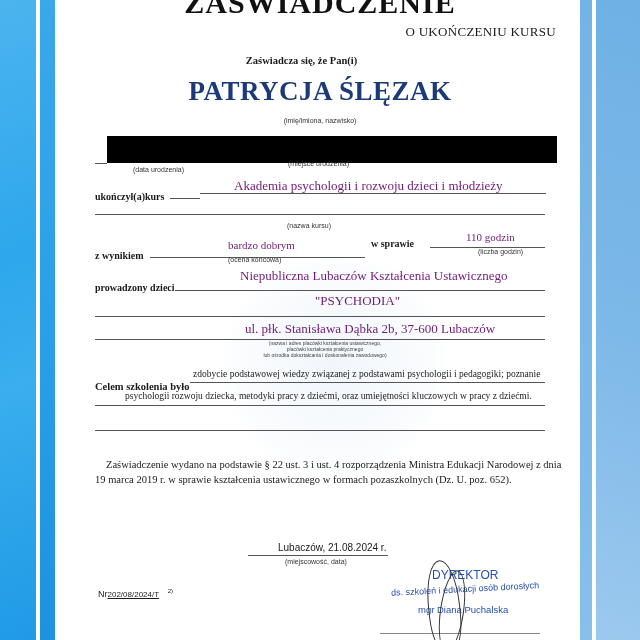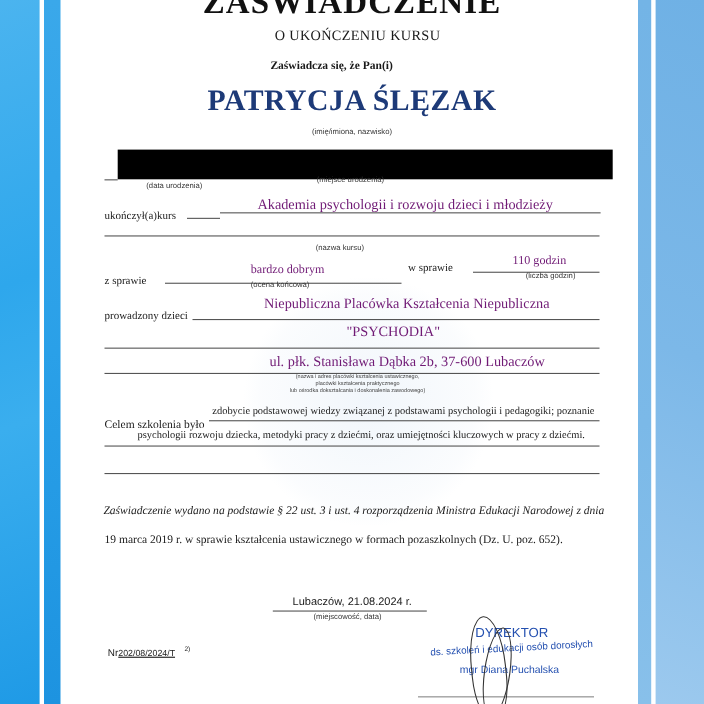--- a/index.html
+++ b/index.html
@@ -28,30 +28,30 @@
   .watermark {
     position: absolute; left: 220px; top: 250px; width: 230px; height: 230px;
     border-radius: 50%;
     background: radial-gradient(circle, rgba(200,220,240,0.25) 0%, rgba(220,232,245,0.12) 60%, rgba(255,255,255,0) 70%);
   }
   .abs { position: absolute; white-space: nowrap; }
   .title {
     left: 0; width: 640px; text-align: center; top: -14px;
     font-size: 30px; font-weight: bold; letter-spacing: 1px; color: #111;
   }
-  .subtitle { left: 0; width: 556px; text-align: center; top: 24px; font-size: 13px; letter-spacing: 0.3px; padding-left: 47px; }
+  .subtitle { left: 0; width: 556px; text-align: right; top: 24px; font-size: 13px; letter-spacing: 0.3px; }
   .intro { left: 0; width: 603px; text-align: center; top: 55px; font-size: 10.5px; font-weight: bold; }
   .name {
     left: 0; width: 640px; text-align: center; top: 76px;
     font-size: 27px; font-weight: bold; color: #1d3a78; font-variant: small-caps; letter-spacing: 0.5px;
   }
   .caption { font-family: "Liberation Sans", "DejaVu Sans", sans-serif; font-size: 7px; color: #333; }
   .redact { position: absolute; left: 107px; top: 136px; width: 450px; height: 27px; background: #000; }
   .line { position: absolute; height: 1px; background: #555; }
-  .label { font-size: 10px; font-weight: normal; }
+  .label { font-size: 10px; font-weight: bold; }
   .value { font-size: 13px; color: #701a75; }
   .value-sm { font-size: 11px; }
   .tiny { font-family: "Liberation Sans", "DejaVu Sans", sans-serif; font-size: 5px; color: #444; text-align: center; line-height: 6px; }
   .legal { font-size: 10.5px; line-height: 16px; }
   .sig { font-family: "Liberation Sans", "DejaVu Sans", sans-serif; color: #2450b0; }
   .sig-title { font-size: 12px; }
   .sig-sub { font-size: 9px; }
   .sig-name { font-size: 9.5px; }
   .scribble {
     position: absolute; left: 428px; top: 560px; width: 30px; height: 90px;
@@ -82,53 +82,53 @@
 <div class="abs caption" style="left:133px;top:166px;">(data urodzenia)</div>
 <div class="abs caption" style="left:288px;top:160px;">(miejsce urodzenia)</div>
 
 <div class="abs label" style="left:95px;top:191px;">ukończył(a)kurs</div>
 <div class="line" style="left:170px;top:198px;width:30px;"></div>
 <div class="abs value" style="left:234px;top:178px;">Akademia psychologii i rozwoju dzieci i młodzieży</div>
 <div class="line" style="left:200px;top:193px;width:346px;"></div>
 <div class="line" style="left:95px;top:214px;width:450px;"></div>
 <div class="abs caption" style="left:287px;top:222px;">(nazwa kursu)</div>
 
-<div class="abs label" style="left:95px;top:250px;">z sprawie</div>
+<div class="abs label" style="left:95px;top:250px;">z wynikiem</div>
 <div class="line" style="left:150px;top:257px;width:215px;"></div>
 <div class="abs value value-sm" style="left:228px;top:239px;text-align:center;">bardzo dobrym</div>
 <div class="abs caption" style="left:228px;top:256px;">(ocena końcowa)</div>
 <div class="abs label" style="left:371px;top:238px;">w sprawie</div>
 <div class="line" style="left:430px;top:247px;width:115px;"></div>
 <div class="abs value value-sm" style="left:466px;top:231px;">110 godzin</div>
 <div class="abs caption" style="left:478px;top:248px;">(liczba godzin)</div>
 
 <div class="abs label" style="left:95px;top:282px;">prowadzony dzieci</div>
 <div class="line" style="left:175px;top:290px;width:370px;"></div>
-<div class="abs value" style="left:240px;top:268px;">Niepubliczna Placówka Kształcenia Niepubliczna</div>
+<div class="abs value" style="left:240px;top:268px;">Niepubliczna Lubaczów Kształcenia Ustawicznego</div>
 <div class="abs value" style="left:315px;top:293px;">"PSYCHODIA"</div>
 <div class="line" style="left:95px;top:316px;width:450px;"></div>
 <div class="abs value" style="left:245px;top:321px;">ul. płk. Stanisława Dąbka 2b, 37-600 Lubaczów</div>
 <div class="line" style="left:95px;top:339px;width:450px;"></div>
 <div class="abs tiny" style="left:250px;width:150px;top:340px;">
   <div>(nazwa i adres placówki kształcenia ustawicznego,</div>
   <div>placówki kształcenia praktycznego</div>
   <div>lub ośrodka dokształcania i doskonalenia zawodowego)</div>
 </div>
 
 <div class="abs label" style="left:95px;top:381px;font-size:10.5px;">Celem szkolenia było</div>
 <div class="abs" style="left:193px;top:369px;font-size:9.5px;">zdobycie podstawowej wiedzy związanej z podstawami psychologii i pedagogiki; poznanie</div>
 <div class="line" style="left:190px;top:382px;width:355px;"></div>
 <div class="abs" style="left:125px;top:391px;font-size:9.5px;">psychologii rozwoju dziecka, metodyki pracy z dziećmi, oraz umiejętności kluczowych w pracy z dziećmi.</div>
 <div class="line" style="left:95px;top:405px;width:450px;"></div>
 <div class="line" style="left:95px;top:430px;width:450px;"></div>
 
-<div class="abs legal" style="left:94px;top:457px;font-style:italic;">Zaświadczenie wydano na podstawie § 22 ust. 3 i ust. 4 rozporządzenia Ministra Edukacji Narodowej z dnia</div>
-<div class="abs legal" style="left:95px;top:484px;">19 marca 2019 r. w sprawie kształcenia ustawicznego w formach pozaszkolnych (Dz. U. poz.  652).</div>
+<div class="abs legal" style="left:106px;top:457px;">Zaświadczenie wydano na podstawie § 22 ust. 3 i ust. 4 rozporządzenia Ministra Edukacji Narodowej z dnia</div>
+<div class="abs legal" style="left:95px;top:472px;">19 marca 2019 r. w sprawie kształcenia ustawicznego w formach pozaszkolnych (Dz. U. poz.  652).</div>
 
-<div class="abs" style="left:266px;top:542px;font-family:'Liberation Sans','DejaVu Sans',sans-serif;font-size:10px;text-align:center;">Lubaczów,  21.08.2024 r.</div>
+<div class="abs" style="left:278px;top:542px;font-family:'Liberation Sans','DejaVu Sans',sans-serif;font-size:10px;text-align:center;">Lubaczów,  21.08.2024 r.</div>
 <div class="line" style="left:248px;top:555px;width:140px;"></div>
 <div class="abs caption" style="left:285px;top:558px;">(miejscowość, data)</div>
 
 <div class="abs" style="left:98px;top:588px;font-size:9px;font-family:'Liberation Sans','DejaVu Sans',sans-serif;">
   <span>Nr</span><span style="text-decoration:underline;font-size:8px;">202/08/2024/T</span>
   <sup style="font-size:6px;margin-left:6px;">2)</sup>
 </div>
 
 <div class="abs sig sig-title" style="left:432px;top:568px;">DYREKTOR</div>
 <div class="abs sig sig-sub" style="left:391px;top:584px;transform:rotate(-3deg);">ds. szkoleń i edukacji osób dorosłych</div>

